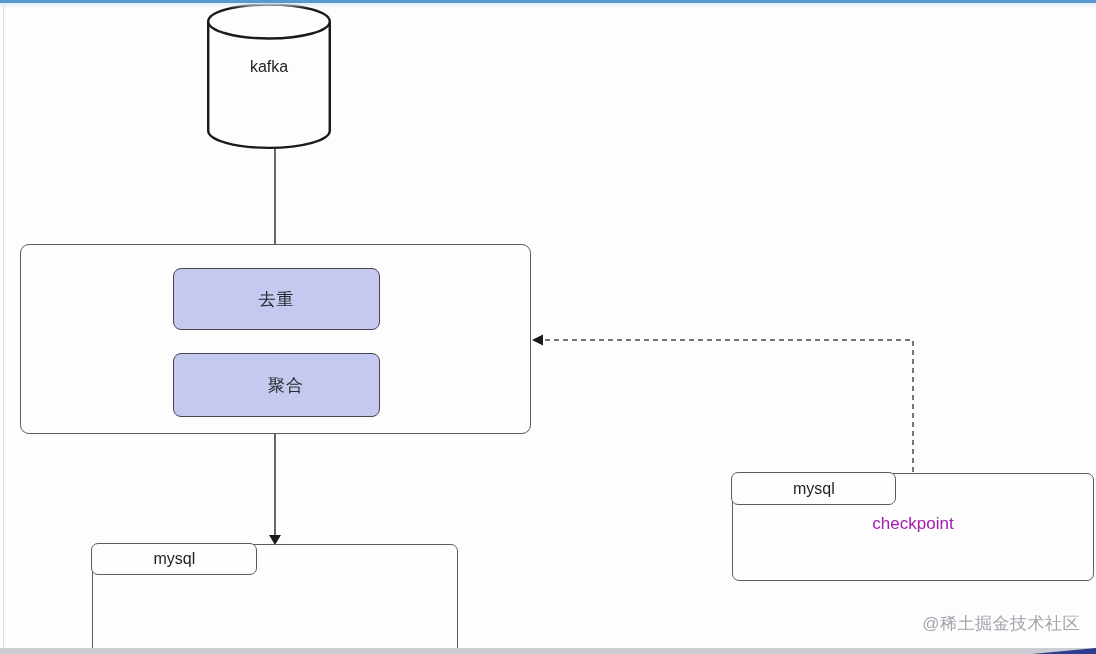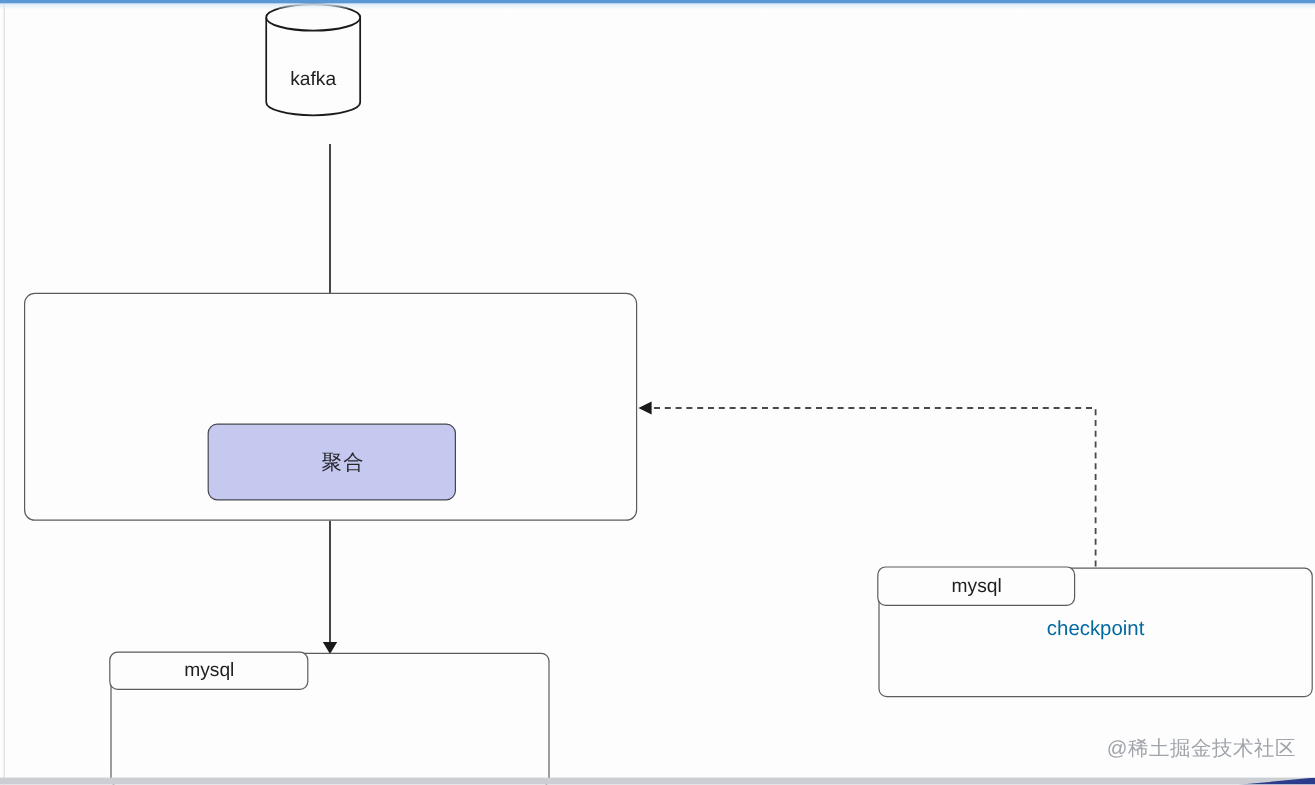--- a/index.html
+++ b/index.html
@@ -39,21 +39,21 @@
   }
 
   
   svg.connectors {
     position: absolute; top: 0; left: 0; width: 1096px; height: 654px;
     z-index: 1; pointer-events: none;
   }
 
   
   .kafka-node {
-    position: absolute; left: 221px; top: 2px; width: 80px; height: 122px;
+    position: absolute; left: 207px; top: 2px; width: 124px; height: 122px;
     z-index: 2;
   }
   .kafka-node svg { position: absolute; inset: 0; }
   .kafka-label {
     position: absolute; left: 0; top: 56px; width: 100%;
     text-align: center; font-size: 16px; color: #1f1f1f;
   }
 
   
   .process-group {
@@ -82,21 +82,21 @@
     background: #fdfdfd;
     display: flex; align-items: center; justify-content: center;
     font-size: 16px; color: #1f1f1f; text-align: center;
   }
   .sink-box { left: 92px; top: 544px; width: 366px; height: 112px; }
   .sink-box .tab { width: 166px; height: 32px; }
   .checkpoint-box { left: 732px; top: 473px; width: 362px; height: 108px; }
   .checkpoint-box .tab { width: 165px; height: 33px; }
   .checkpoint-body {
     position: absolute; left: 0; top: 40px; width: 100%;
-    text-align: center; font-size: 17px; color: #0369a1;
+    text-align: center; font-size: 17px; color: #a21caf;
   }
 
   .watermark {
     position: absolute; right: 16px; top: 612px;
     font-size: 17px; color: #a0a4ab; z-index: 3;
     letter-spacing: 0.5px;
   }
 </style>
 </head>
 <body>
@@ -120,20 +120,21 @@
 
   <div class="kafka-node">
     <svg viewBox="0 0 102 122" xmlns="http://www.w3.org/2000/svg">
       <path d="M1,16 L1,106 A50,14 0 0 0 101,106 L101,16" fill="#fdfdfd" stroke="#1a1a1a" stroke-width="2"></path>
       <ellipse cx="51" cy="16" rx="50" ry="14" fill="#fdfdfd" stroke="#1a1a1a" stroke-width="2"></ellipse>
     </svg>
     <div class="kafka-label">kafka</div>
   </div>
 
   <div class="process-group">
+    <div class="step-box step-dedupe" style="background: rgb(197, 200, 239);">去重</div>
     <div class="step-box step-aggregate" style="background: rgb(197, 200, 239); padding-left: 19px;">聚合</div>
   </div>
 
   <div class="tabbed-box sink-box">
     <div class="tab">mysql</div>
   </div>
 
   <div class="tabbed-box checkpoint-box">
     <div class="tab">mysql</div>
     <div class="checkpoint-body">checkpoint</div>

